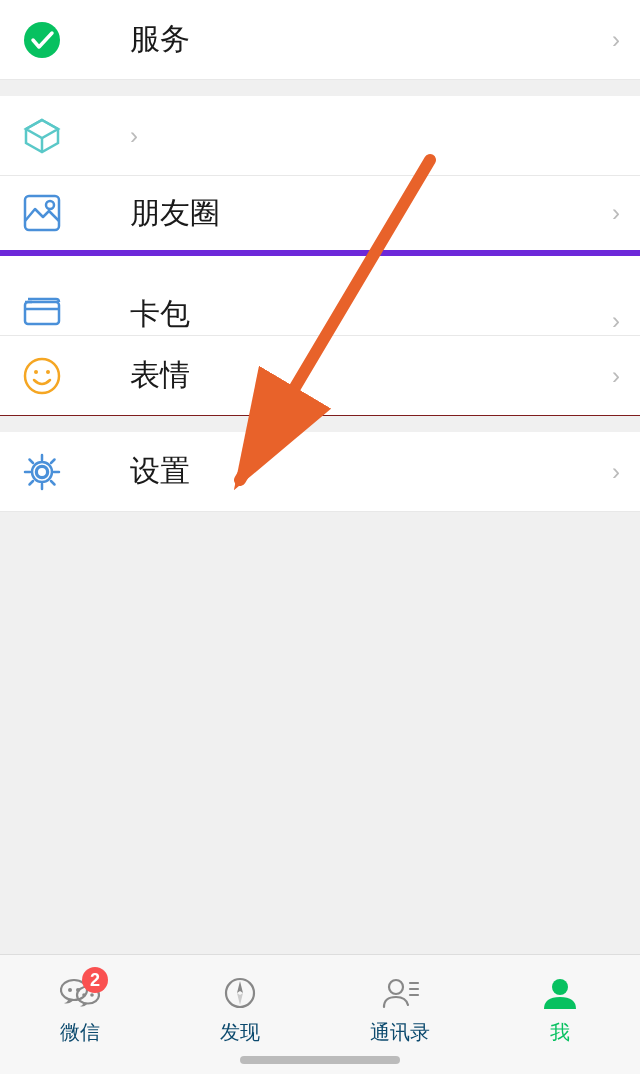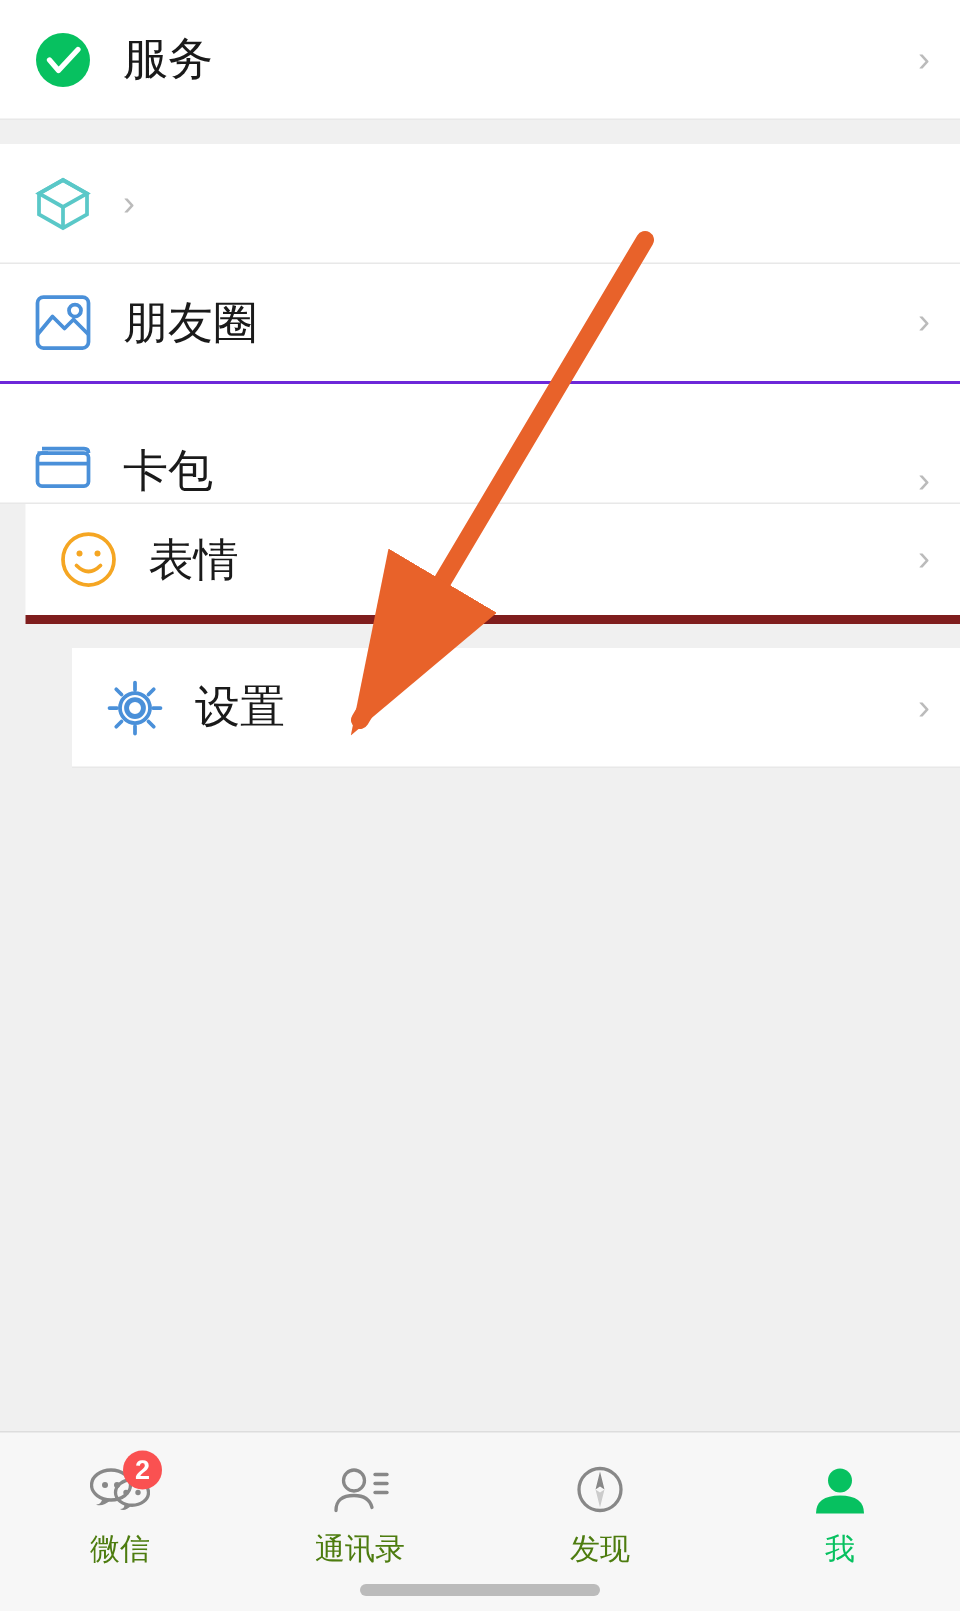--- a/index.html
+++ b/index.html
@@ -19,20 +19,21 @@
 
     .menu-item {
       display: flex;
       align-items: center;
       padding: 0 20px;
       height: 80px;
       background: #fff;
       border-bottom: 1px solid #e8e8e8;
       cursor: pointer;
       position: relative;
+      gap: 48px;
     }
 
     .menu-icon {
       width: 44px;
       height: 44px;
       display: flex;
       align-items: center;
       justify-content: center;
       margin-right: 18px;
       flex-shrink: 0;
@@ -89,21 +90,21 @@
       width: 44px;
       height: 44px;
       display: flex;
       align-items: center;
       justify-content: center;
       position: relative;
     }
 
     .nav-label {
       font-size: 20px;
-      color: #4d7c0f;
+      color: #0c4a6e;
     }
 
     .nav-label.active {
       color: #07c160;
     }
 
     .badge {
       position: absolute;
       top: -4px;
       right: -6px;
@@ -175,21 +176,21 @@
 
           <polygon points="20,4 36,13 36,27 20,36 4,27 4,13" fill="none" stroke="#5ac8c8" stroke-width="2.5"></polygon>
           <polygon points="20,4 36,13 20,22 4,13" fill="none" stroke="#5ac8c8" stroke-width="2.5"></polygon>
           <line x1="20" y1="22" x2="20" y2="36" stroke="#5ac8c8" stroke-width="2.5"></line>
         </svg>
       </div>
       <span class="menu-chevron">›</span>
     </div>
   </div>
 
-  <div class="menu-item" style="border-bottom:2px solid #6d28d9; background:#fff;">
+  <div class="menu-item" style="border-bottom:6px solid #6d28d9; background:#fff;">
     <div class="menu-icon">
       <svg width="40" height="40" viewBox="0 0 40 40">
 
         <rect x="3" y="3" width="34" height="34" rx="4" fill="none" stroke="#4a90d9" stroke-width="2.5"></rect>
         <polyline points="3,28 13,16 21,24 27,18 37,28" fill="none" stroke="#4a90d9" stroke-width="2.5" stroke-linejoin="round"></polyline>
         <circle cx="28" cy="12" r="4" fill="none" stroke="#4a90d9" stroke-width="2.5"></circle>
       </svg>
     </div>
     <span class="menu-label">朋友圈</span>
     <span class="menu-chevron">›</span>
@@ -205,37 +206,37 @@
         <line x1="3" y1="9" x2="10" y2="9" stroke="#4a90d9" stroke-width="2.5"></line>
         <path d="M3,9 Q3,3 9,3 L34,3 Q37,3 37,9" fill="none" stroke="#4a90d9" stroke-width="0"></path>
 
         <path d="M6,6 L34,6 Q37,6 37,9" fill="none" stroke="#4a90d9" stroke-width="2.5"></path>
       </svg>
     </div>
     <span class="menu-label">卡包</span>
     <span class="menu-chevron">›</span>
   </div>
 
-  <div class="menu-item" style="border-bottom:6px solid #7f1d1d; background:#fff;margin-left:17px;">
+  <div class="menu-item" style="border-bottom:1px solid #7f1d1d; background:#fff;">
     <div class="menu-icon">
       <svg width="40" height="40" viewBox="0 0 40 40">
         <circle cx="20" cy="20" r="17" fill="none" stroke="#f5a623" stroke-width="2.5"></circle>
 
         <circle cx="14" cy="16" r="2" fill="#f5a623"></circle>
         <circle cx="26" cy="16" r="2" fill="#f5a623"></circle>
         <path d="M12,24 Q20,32 28,24" fill="none" stroke="#f5a623" stroke-width="2.5" stroke-linecap="round"></path>
       </svg>
     </div>
     <span class="menu-label">表情</span>
     <span class="menu-chevron">›</span>
   </div>
 
   <div class="separator"></div>
 
-  <div class="menu-item" style="background:#fff;margin-left:48px;">
+  <div class="menu-item" style="background:#fff;">
     <div class="menu-icon">
       <svg width="40" height="40" viewBox="0 0 40 40">
         <circle cx="20" cy="20" r="6" fill="none" stroke="#4a90d9" stroke-width="2.5"></circle>
         <path d="M20,3 L20,8 M20,32 L20,37 M3,20 L8,20 M32,20 L37,20 M7.5,7.5 L11,11 M29,29 L32.5,32.5 M32.5,7.5 L29,11 M11,29 L7.5,32.5" stroke="#4a90d9" stroke-width="2.5" stroke-linecap="round"></path>
         <circle cx="20" cy="20" r="10" fill="none" stroke="#4a90d9" stroke-width="2.5"></circle>
         <circle cx="20" cy="20" r="5" fill="none" stroke="#4a90d9" stroke-width="2"></circle>
       </svg>
     </div>
     <span class="menu-label">设置</span>
     <span class="menu-chevron">›</span>
@@ -267,45 +268,45 @@
         <path d="M28,28.5 Q23,33 20,31 Q23,31 23,28" fill="#888"></path>
       </svg>
       <div class="badge">2</div>
     </div>
     <span class="nav-label">微信</span>
   </div>
 
   <div class="nav-item">
     <div class="nav-icon">
       <svg width="40" height="36" viewBox="0 0 40 36">
+        <circle cx="20" cy="18" r="14" fill="none" stroke="#888" stroke-width="2.2"></circle>
+
+        <polygon points="20,6 23,18 20,16 17,18" fill="#888"></polygon>
+        <polygon points="20,30 17,18 20,20 23,18" fill="#ccc"></polygon>
+      </svg>
+    </div>
+    <span class="nav-label">发现</span>
+  </div>
+
+  <div class="nav-item">
+    <div class="nav-icon">
+      <svg width="40" height="36" viewBox="0 0 40 36">
         <circle cx="16" cy="12" r="7" fill="none" stroke="#888" stroke-width="2.2"></circle>
         <path d="M4,32 Q4,22 16,22 Q26,22 28,30" fill="none" stroke="#888" stroke-width="2.2" stroke-linecap="round"></path>
         <line x1="30" y1="8" x2="38" y2="8" stroke="#888" stroke-width="2.2" stroke-linecap="round"></line>
         <line x1="30" y1="14" x2="38" y2="14" stroke="#888" stroke-width="2.2" stroke-linecap="round"></line>
         <line x1="30" y1="20" x2="38" y2="20" stroke="#888" stroke-width="2.2" stroke-linecap="round"></line>
       </svg>
     </div>
     <span class="nav-label">通讯录</span>
   </div>
 
   <div class="nav-item">
     <div class="nav-icon">
       <svg width="40" height="36" viewBox="0 0 40 36">
-        <circle cx="20" cy="18" r="14" fill="none" stroke="#888" stroke-width="2.2"></circle>
-
-        <polygon points="20,6 23,18 20,16 17,18" fill="#888"></polygon>
-        <polygon points="20,30 17,18 20,20 23,18" fill="#ccc"></polygon>
-      </svg>
-    </div>
-    <span class="nav-label">发现</span>
-  </div>
-
-  <div class="nav-item">
-    <div class="nav-icon">
-      <svg width="40" height="36" viewBox="0 0 40 36">
         <circle cx="20" cy="12" r="8" fill="#07c160"></circle>
         <path d="M4,34 Q4,22 20,22 Q36,22 36,34" fill="#07c160"></path>
       </svg>
     </div>
     <span class="nav-label active">我</span>
   </div>
 
   <div class="home-indicator"></div>
 </div>
 

